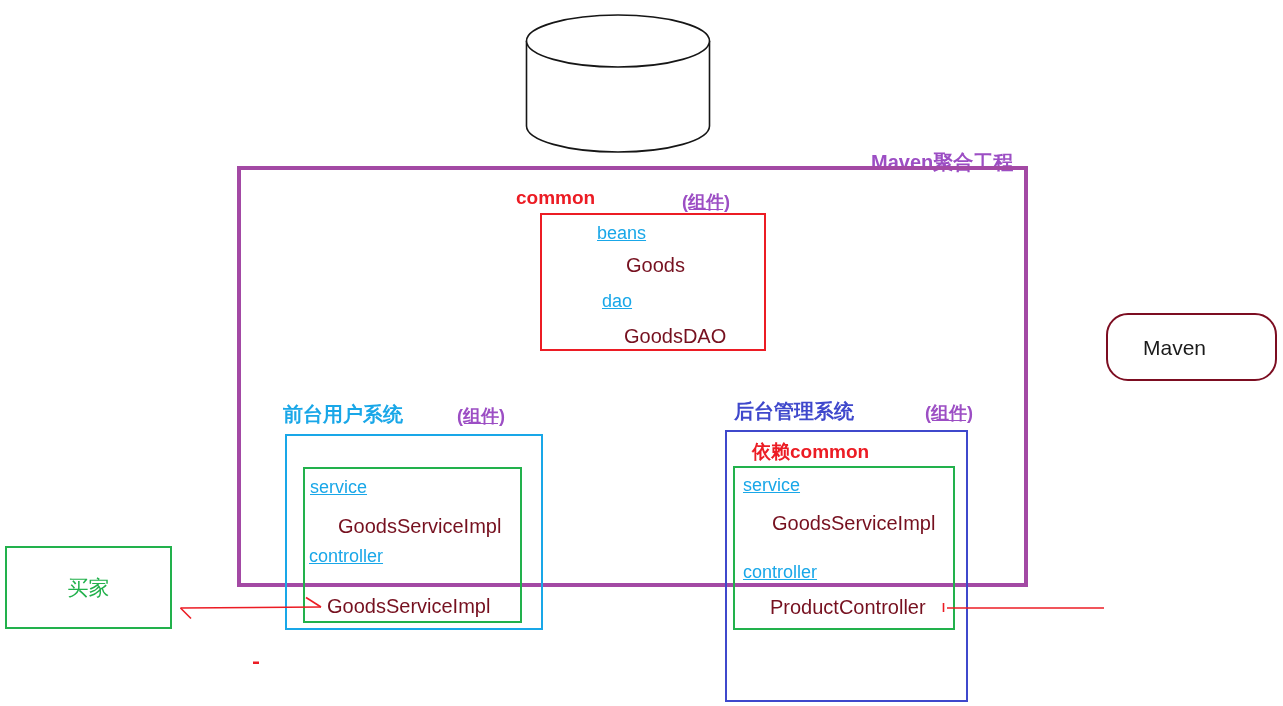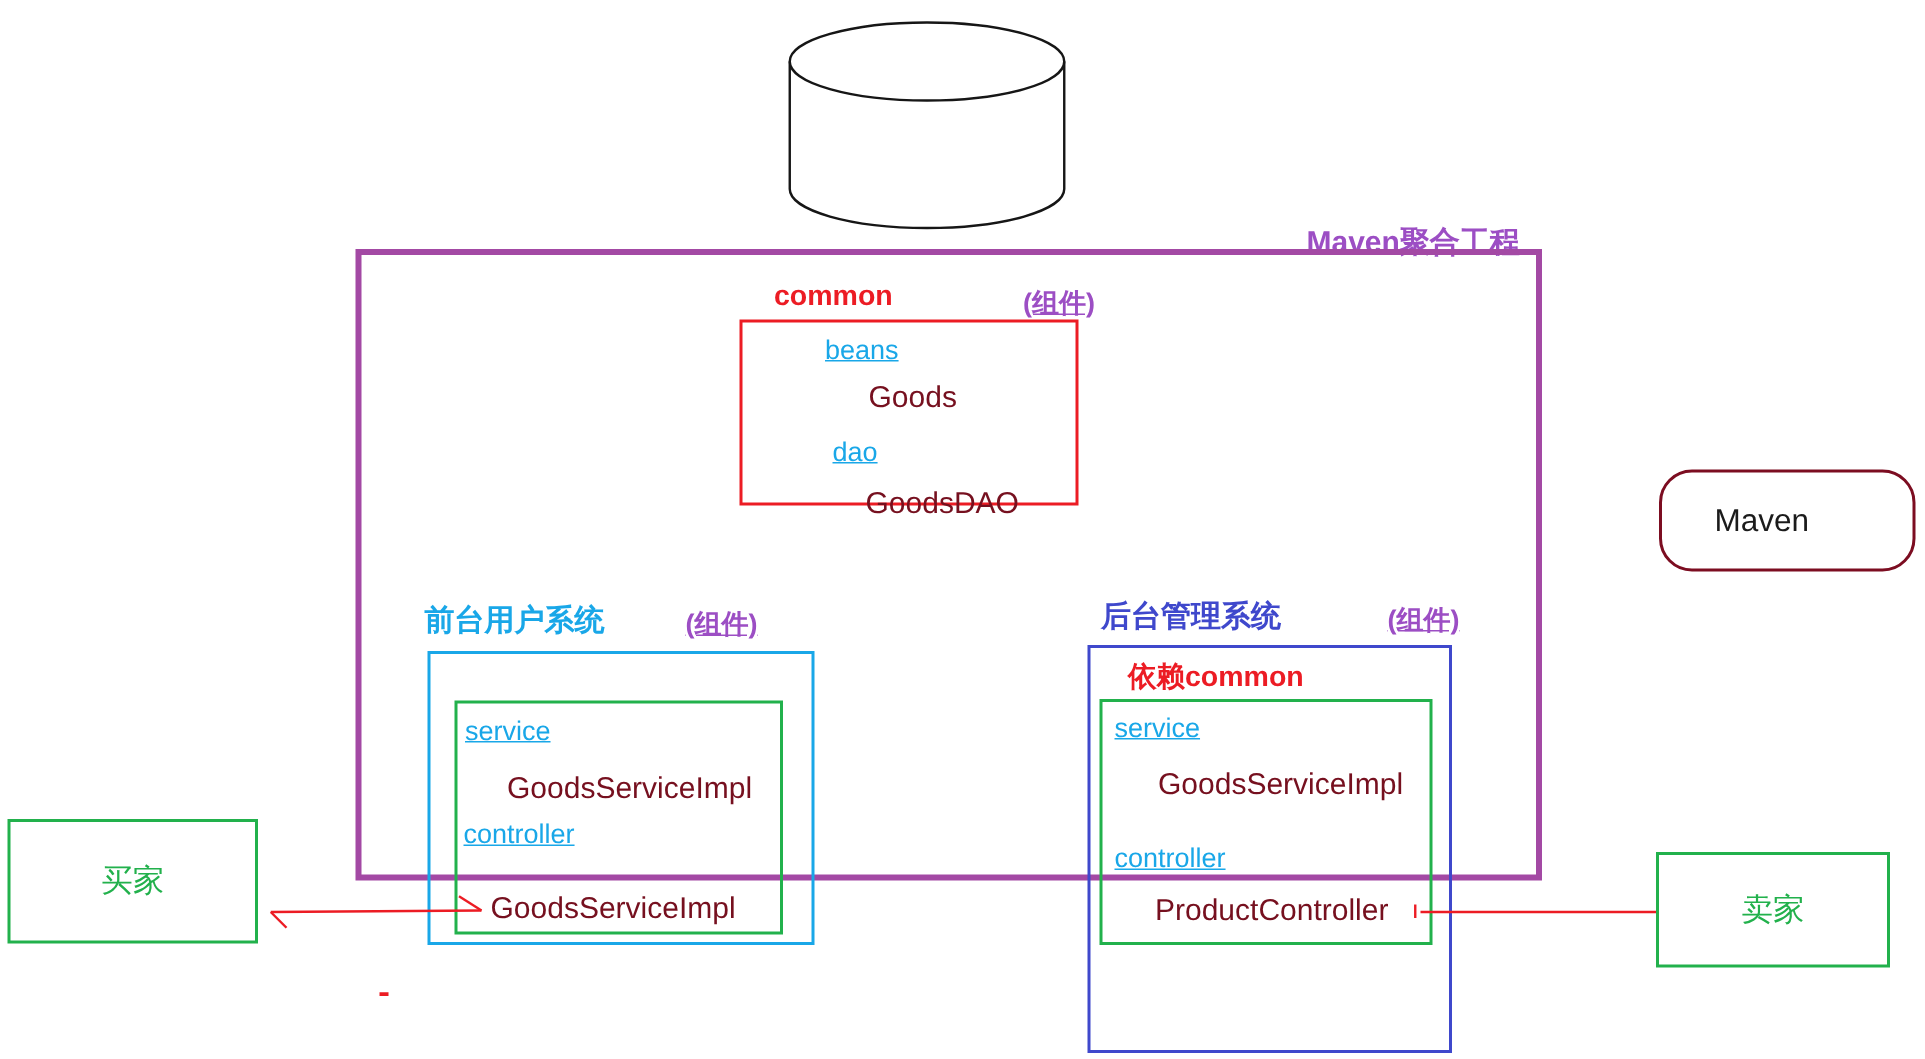--- a/index.html
+++ b/index.html
@@ -16,21 +16,21 @@
   .t-purple{color:var(--purple_text,#9c4ec4);}
   .t-red{color:var(--red,#ec1c24);}
   .t-darkred{color:var(--dark_red,#76101f);}
   .t-cyan{color:var(--cyan,#19a7e8);}
   .t-blue{color:var(--blue,#3f48cc);}
   .t-green{color:var(--green,#22b14c);}
   .t-black{color:var(--black,#1b1b1b);}
   
   .box{position:absolute;box-sizing:border-box;background:transparent;}
   .maven-project{left:237px;top:166px;width:791px;height:421px;border:4px solid var(--purple,#a349a4);}
-  .common-box{left:493px;top:213px;width:226px;height:124px;border:2px solid var(--red,#ec1c24);}
+  .common-box{left:540px;top:213px;width:226px;height:138px;border:2px solid var(--red,#ec1c24);}
   .frontend-outer{left:285px;top:434px;width:258px;height:196px;border:2px solid var(--cyan,#19a7e8);}
   .frontend-inner{left:303px;top:467px;width:219px;height:156px;border:2px solid var(--green,#22b14c);}
   .backend-outer{left:725px;top:430px;width:243px;height:272px;border:2px solid var(--blue,#3f48cc);}
   .backend-inner{left:733px;top:466px;width:222px;height:164px;border:2px solid var(--green,#22b14c);}
   .actor-box{border:2px solid var(--green,#22b14c);display:flex;align-items:center;justify-content:center;}
   .buyer-box{left:5px;top:546px;width:167px;height:83px;}
   .seller-box{left:1104px;top:568px;width:156px;height:77px;}
   .maven-box{left:1106px;top:313px;width:171px;height:68px;border:2px solid var(--maroon,#7c0d21);border-radius:22px;display:flex;align-items:center;}
   .maven-box .lbl-inline{padding-left:35px;font-size:21px;}
   .actor-box .lbl-inline{font-size:21px;}
@@ -85,23 +85,20 @@
   <div class="box backend-inner">
     <div class="lbl fs18 t-cyan" style="left:8px;top:8px;">service</div>
     <div class="lbl fs20 t-darkred" style="left:37px;top:45px;">GoodsServiceImpl</div>
     <div class="lbl fs18 t-cyan" style="left:8px;top:95px;">controller</div>
     <div class="lbl fs20 t-darkred" style="left:35px;top:129px;">ProductController</div>
   </div>
 
   <div class="box actor-box buyer-box">
     <span class="lbl-inline t-green">买家</span>
   </div>
-  <div class="box actor-box seller-box">
-    <span class="lbl-inline t-green">卖家</span>
-  </div>
 
   <div class="box maven-box">
     <span class="lbl-inline t-black">Maven</span>
   </div>
 
   <svg class="overlay" width="1283" height="706" viewBox="0 0 1283 706">
     <g>
       <path class="cyl" d="M526.5,41 V126 A91.5,26 0 0 0 709.5,126 V41"></path>
       <ellipse class="cyl" cx="618" cy="41" rx="91.5" ry="26"></ellipse>
     </g>

